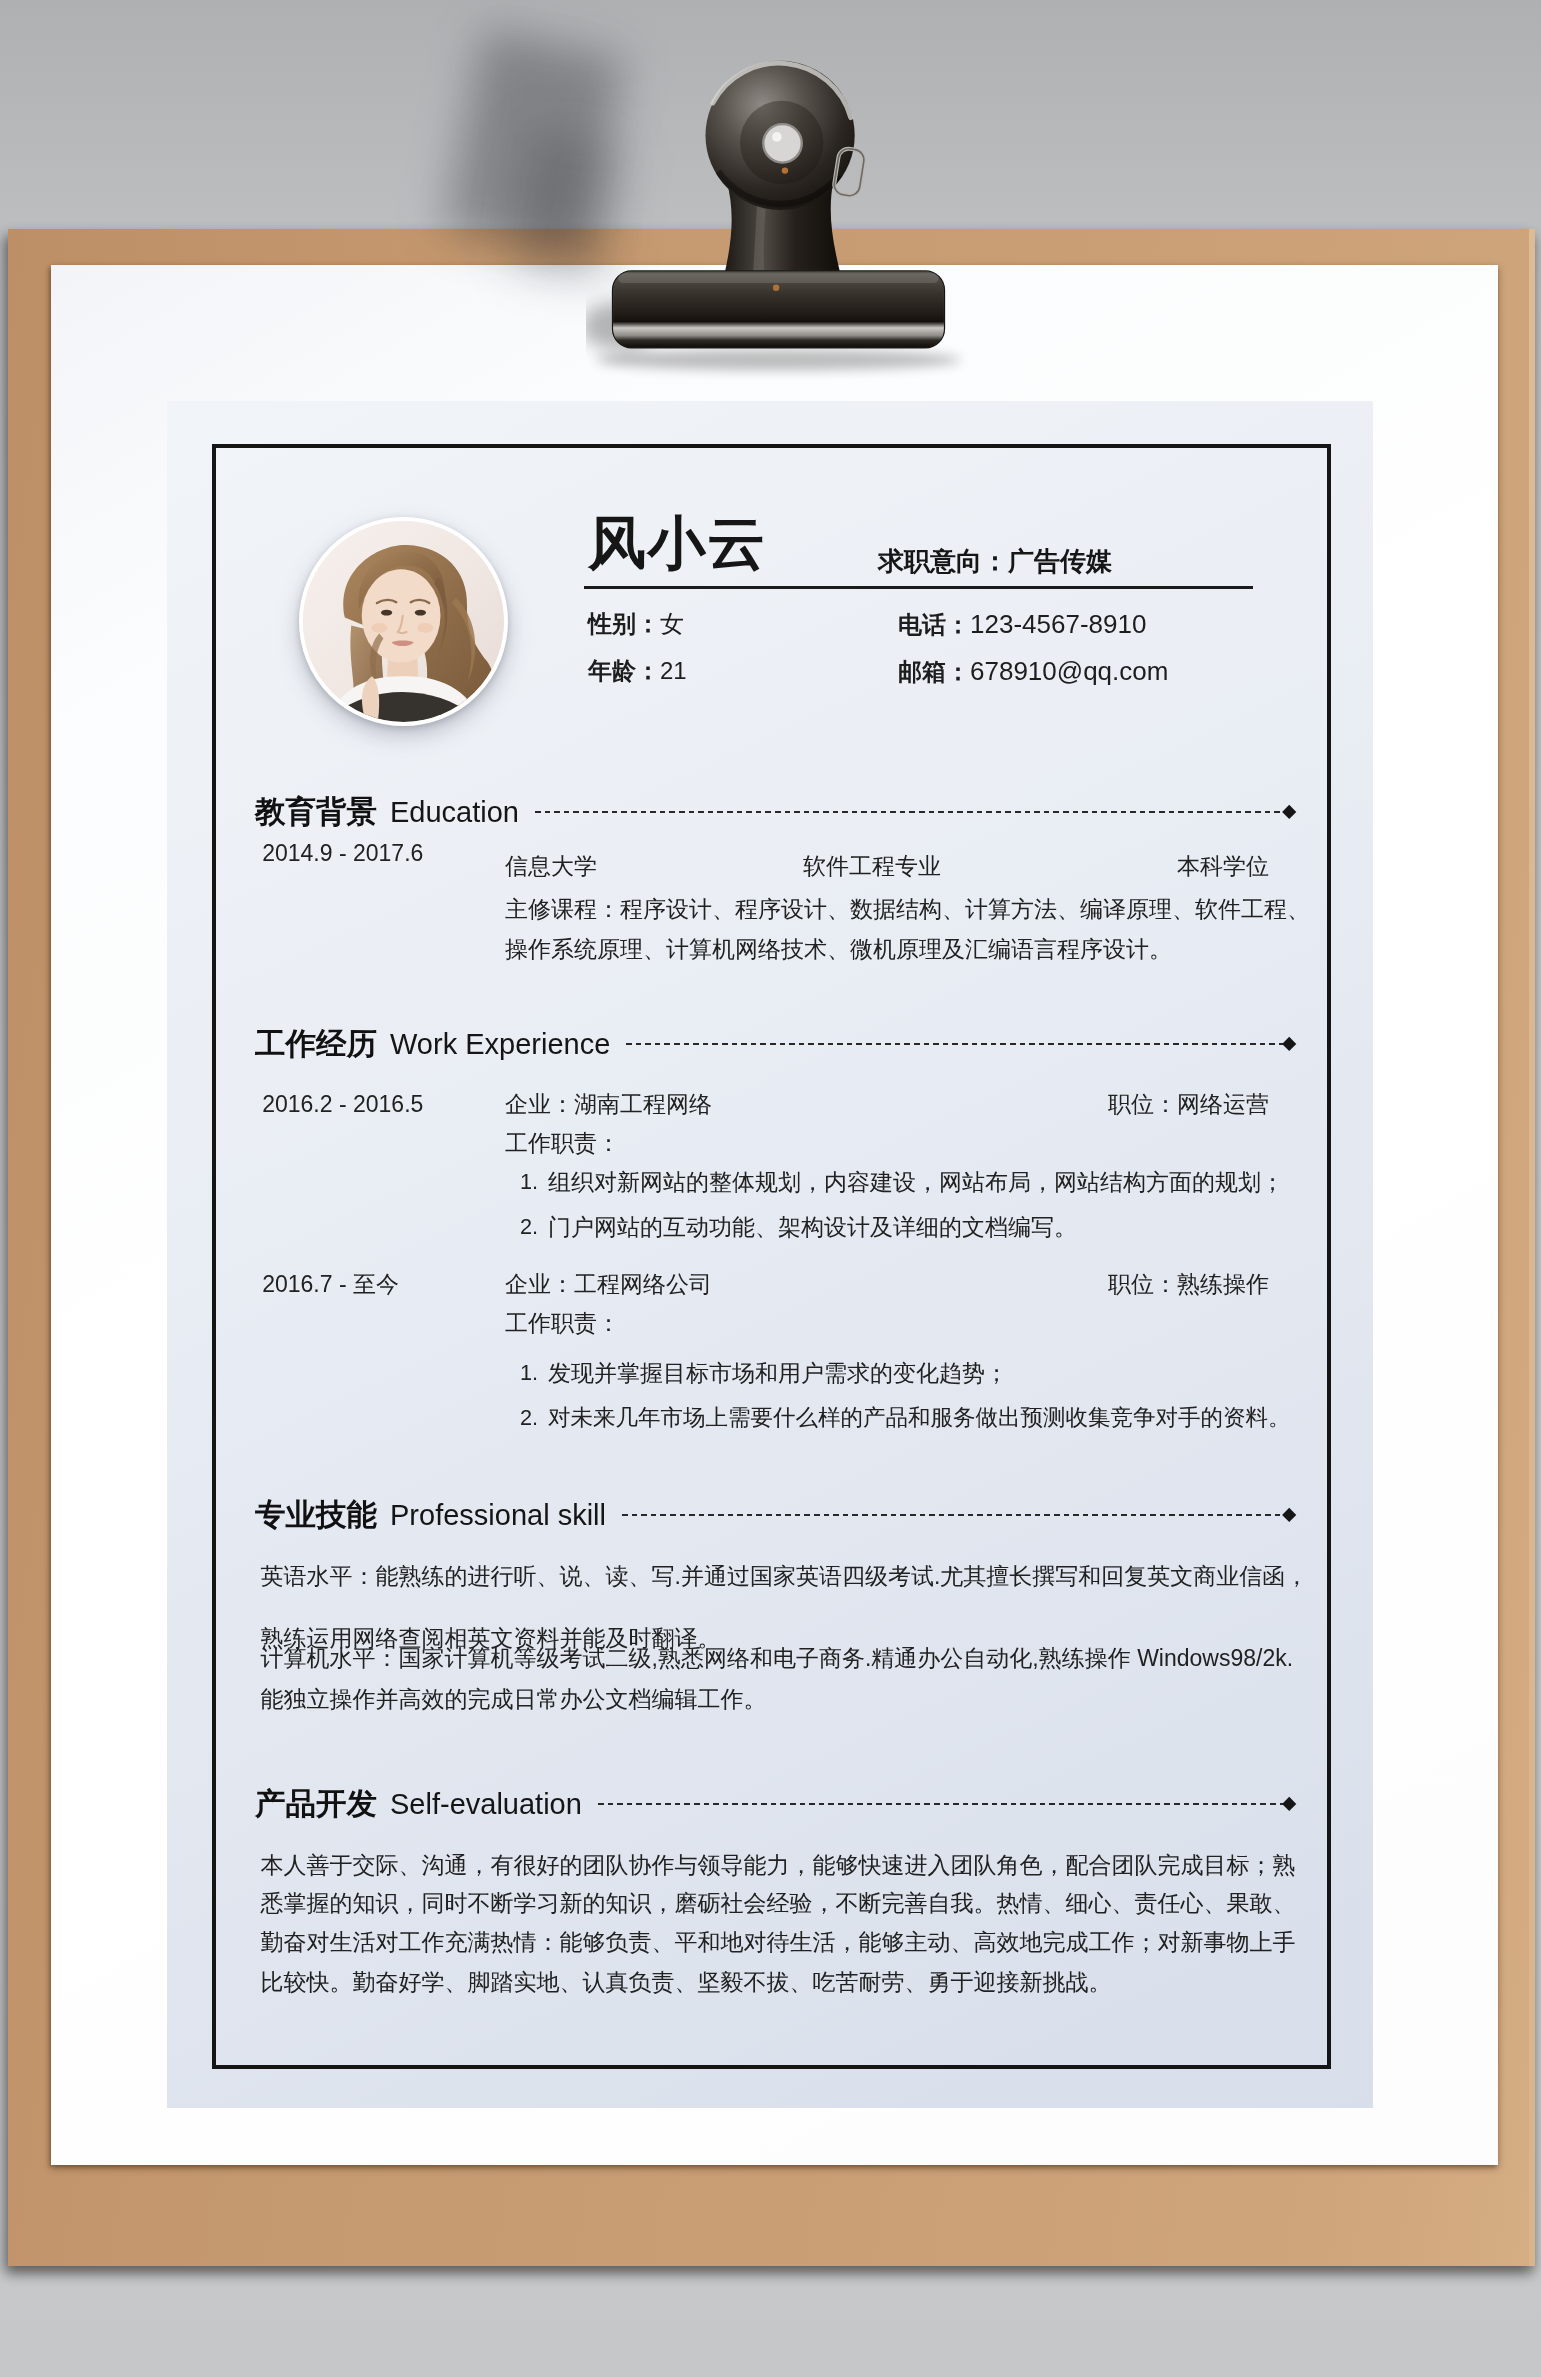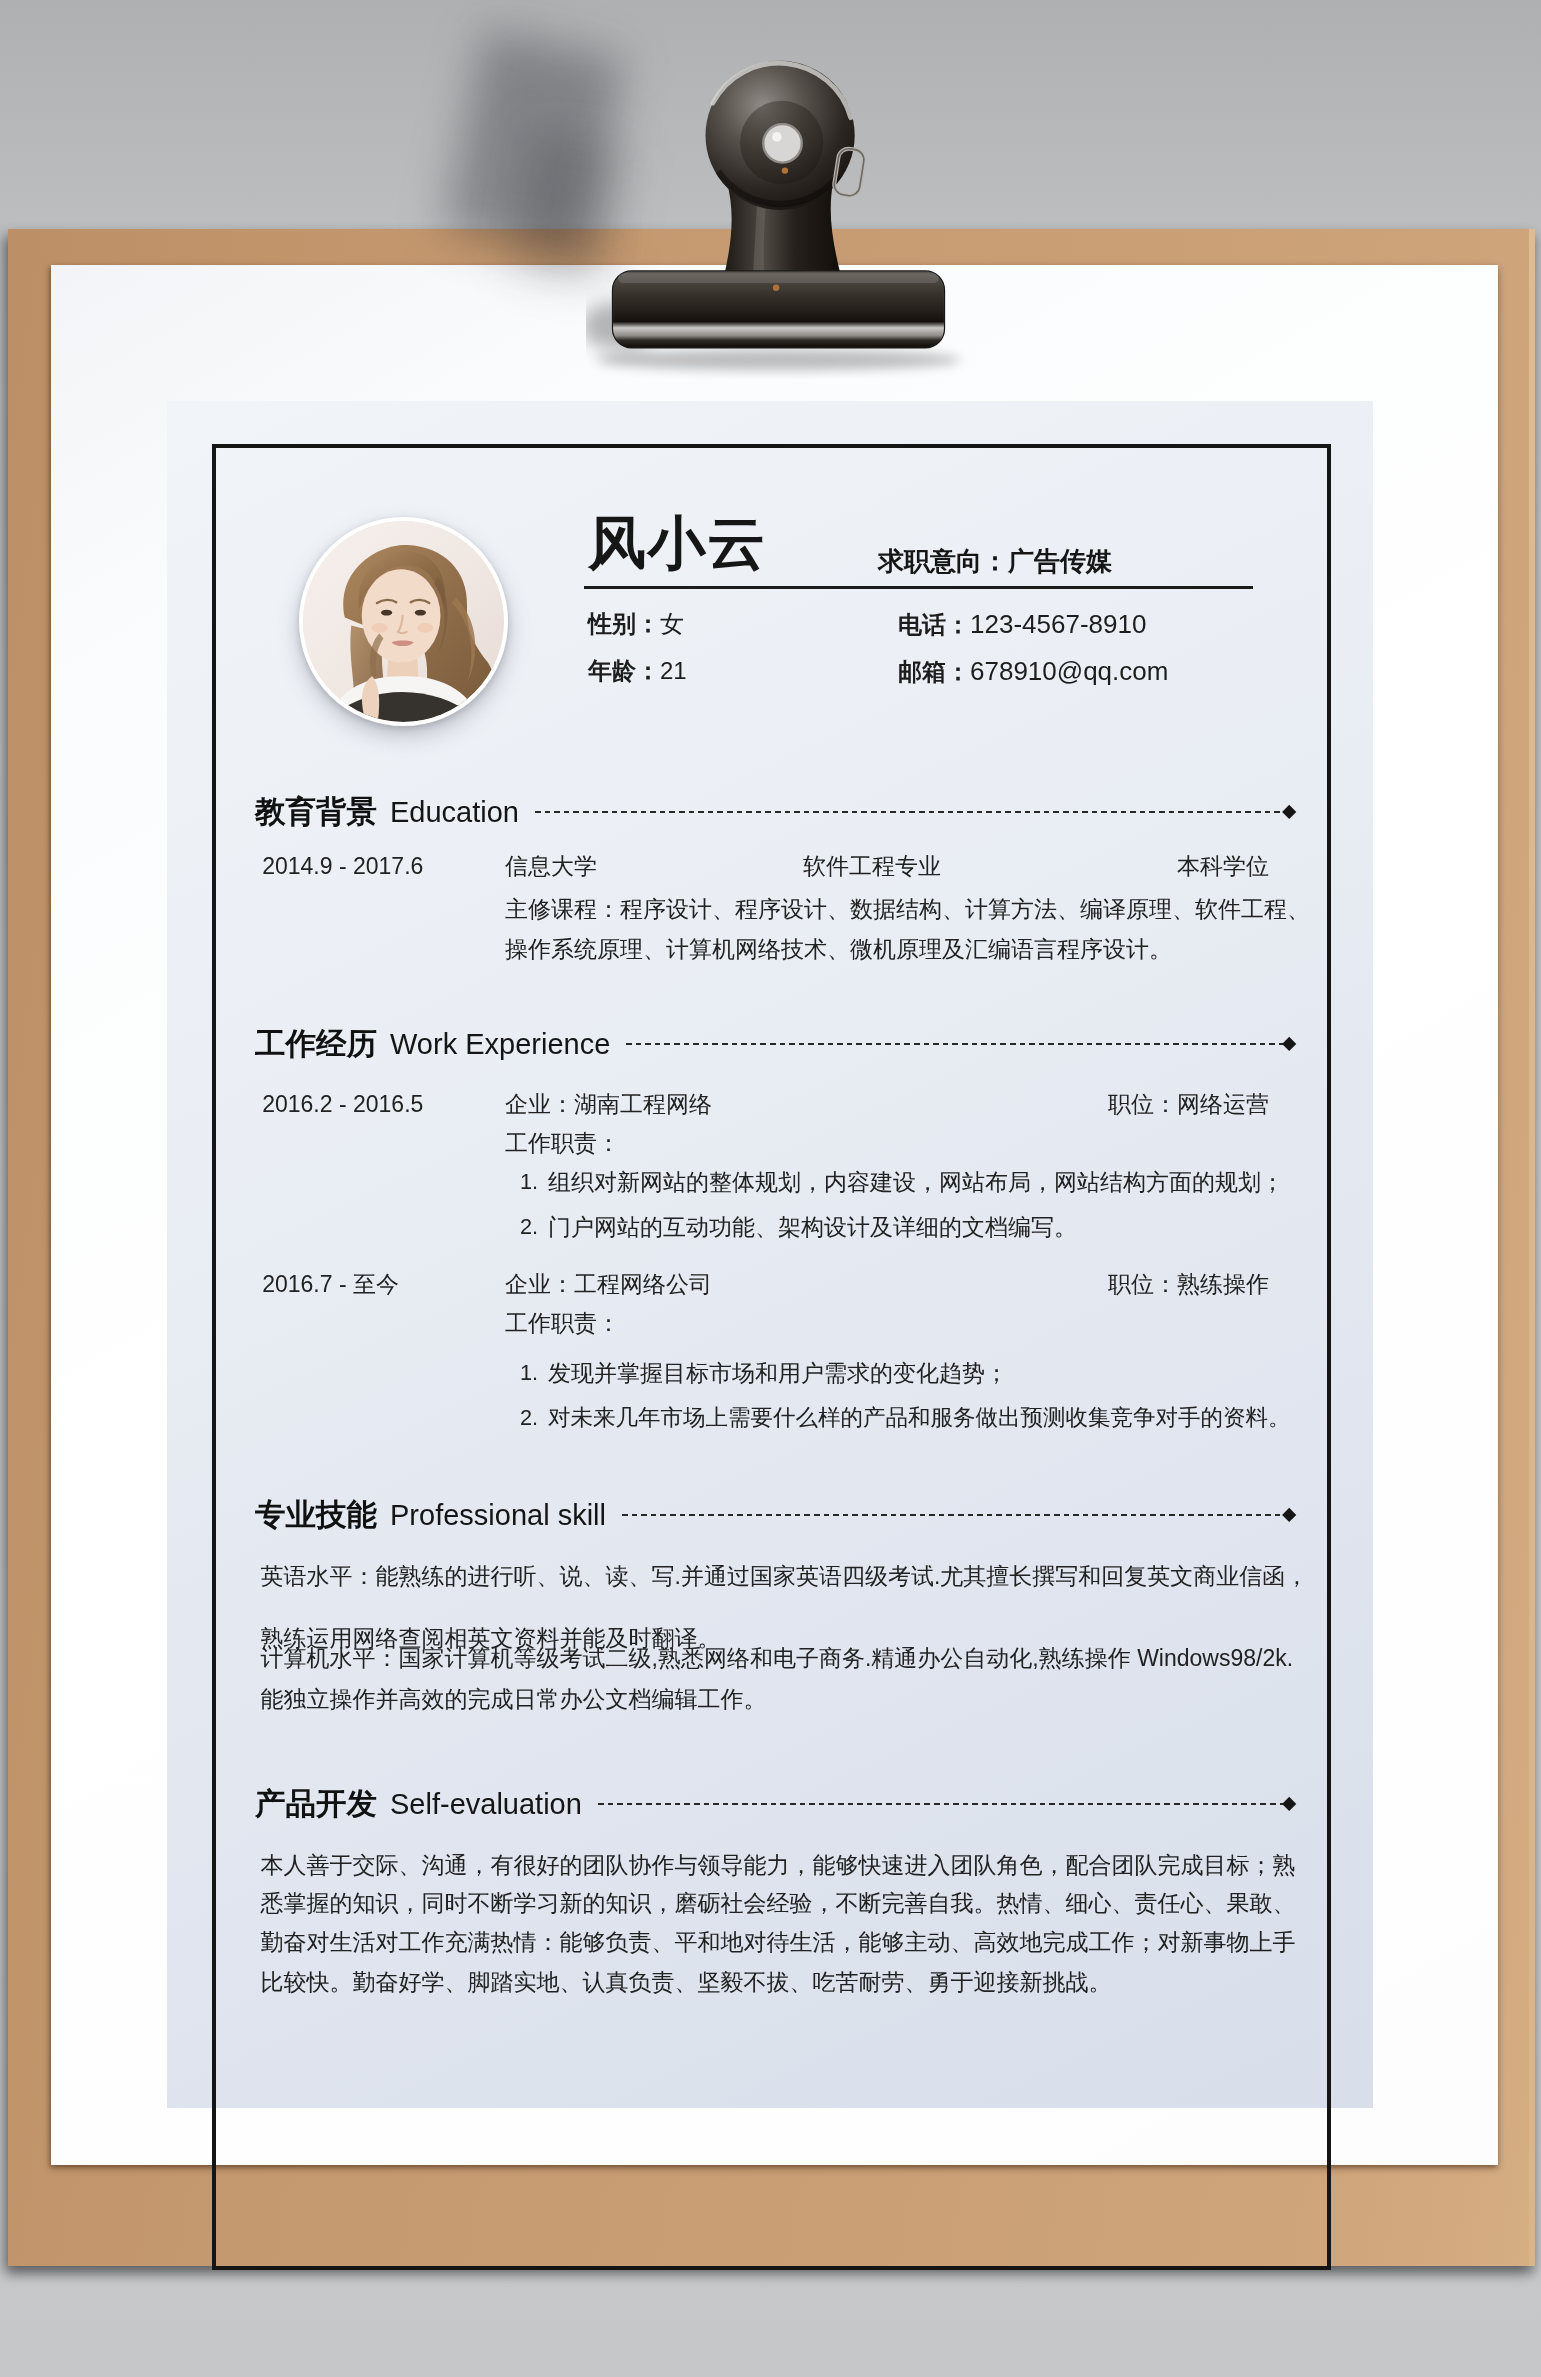--- a/index.html
+++ b/index.html
@@ -20,21 +20,21 @@
   .board::after{content:"";position:absolute;right:0;top:0;width:6.4px;height:100%;
     background:linear-gradient(180deg,#e0c098,#d8b68c);opacity:.85;}
   
   .paper{position:absolute;left:43px;top:36px;width:1447px;height:1900px;
     background:linear-gradient(150deg,#f2f4f7 0%,#fbfcfd 16%,#ffffff 45%,#fdfdfe 100%);
     box-shadow:0 3.2px 7.2px rgba(55,32,14,.45),-1.6px 1.6px 3.2px rgba(55,32,14,.25);}
   
   .panel{position:absolute;left:116px;top:136px;width:1206px;height:1707px;
     background:linear-gradient(155deg,#f1f4f8 0%,#ebeff5 30%,#e2e7f0 62%,#d8deea 100%);}
   
-  .frame{position:absolute;left:45px;top:43px;width:1119px;height:1826px;
+  .frame{position:absolute;left:45px;top:43px;width:1119px;height:1625px;
     border:4px solid #151515;box-sizing:border-box;}
   
   .avatar{position:absolute;left:83px;top:69px;width:201px;height:201px;border-radius:50%;
     border:4.8px solid #ffffff;overflow:hidden;background:#f0e9e5;
     box-shadow:0 9.6px 21px rgba(96,101,115,.35),0 2.4px 6.4px rgba(96,101,115,.28);}
   .avatar svg{display:block;width:100%;height:100%;}
   .name{position:absolute;left:372px;top:63px;font-size:58px;line-height:64px;font-weight:700;color:#161616;letter-spacing:1.6px;white-space:nowrap;}
   .intent{position:absolute;left:662px;top:100px;font-size:26px;line-height:27px;white-space:nowrap;color:#161616;}
   .intent .lab{font-weight:700;}
   .intent .val{font-weight:700;text-align:center;}
@@ -131,21 +131,21 @@
           <span class="lab">邮箱：</span><span class="val" style="font-size:26px;">678910@qq.com</span>
         </div>
 
         <div class="sec">
           <div class="sec-heading" style="top:344px;">
             <span class="sec-zh">教育背景</span>
             <span class="sec-en">Education</span>
             <span class="dash"></span>
             <span class="diamond"></span>
           </div>
-          <div class="line p0" style="top:402px;">2014.9 - 2017.6</div>
+          <div class="line p0" style="top:389px;">2014.9 - 2017.6</div>
           <div class="line c2" style="top:402px;">信息大学</div>
           <div class="line c3" style="top:402px;">软件工程专业</div>
           <div class="line r-end" style="top:402px;">本科学位</div>
           <div class="line c2" style="top:445px;">主修课程：程序设计、程序设计、数据结构、计算方法、编译原理、软件工程、</div>
           <div class="line c2" style="top:485px;">操作系统原理、计算机网络技术、微机原理及汇编语言程序设计。</div>
         </div>
 
         <div class="sec">
           <div class="sec-heading" style="top:576px;">
             <span class="sec-zh">工作经历</span>

